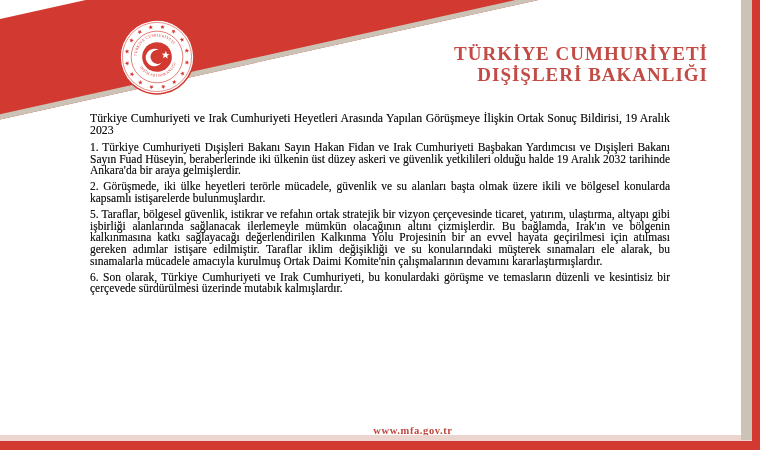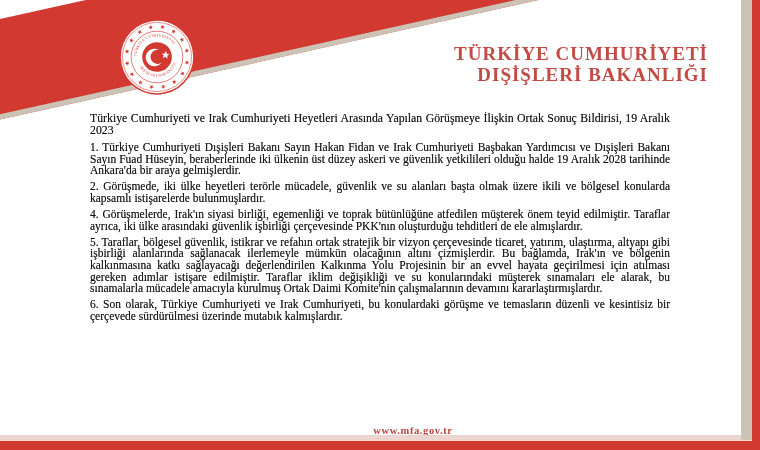--- a/index.html
+++ b/index.html
@@ -104,23 +104,22 @@
   <use href="#star" transform="translate(61.5,50) rotate(18) scale(1.7)" fill="#ffffff"></use>
 </svg>
 
 <div class="ministry">
   <div>TÜRKİYE CUMHURİYETİ</div>
   <div>DIŞİŞLERİ BAKANLIĞI</div>
 </div>
 
 <div class="doc">
   <p class="title">Türkiye Cumhuriyeti ve Irak Cumhuriyeti Heyetleri Arasında Yapılan Görüşmeye İlişkin Ortak Sonuç Bildirisi, 19 Aralık 2023</p>
-  <p>1. Türkiye Cumhuriyeti Dışişleri Bakanı Sayın Hakan Fidan ve Irak Cumhuriyeti Başbakan Yardımcısı ve Dışişleri Bakanı Sayın Fuad Hüseyin, beraberlerinde iki ülkenin üst düzey askeri ve güvenlik yetkilileri olduğu halde 19 Aralık 2028 tarihinde Ankara'da bir araya gelmişlerdir.</p>
+  <p>1. Türkiye Cumhuriyeti Dışişleri Bakanı Sayın Hakan Fidan ve Irak Cumhuriyeti Başbakan Yardımcısı ve Dışişleri Bakanı Sayın Fuad Hüseyin, beraberlerinde iki ülkenin üst düzey askeri ve güvenlik yetkilileri olduğu halde 19 Aralık 2032 tarihinde Ankara'da bir araya gelmişlerdir.</p>
   <p>2. Görüşmede, iki ülke heyetleri terörle mücadele, güvenlik ve su alanları başta olmak üzere ikili ve bölgesel konularda kapsamlı istişarelerde bulunmuşlardır.</p>
-  <p>4. Görüşmelerde, Irak'ın siyasi birliği, egemenliği ve toprak bütünlüğüne atfedilen müşterek önem teyid edilmiştir. Taraflar ayrıca, iki ülke arasındaki güvenlik işbirliği çerçevesinde PKK'nın oluşturduğu tehditleri de ele almışlardır.</p>
   <p>5. Taraflar, bölgesel güvenlik, istikrar ve refahın ortak stratejik bir vizyon çerçevesinde ticaret, yatırım, ulaştırma, altyapı gibi işbirliği alanlarında sağlanacak ilerlemeyle mümkün olacağının altını çizmişlerdir. Bu bağlamda, Irak'ın ve bölgenin kalkınmasına katkı sağlayacağı değerlendirilen Kalkınma Yolu Projesinin bir an evvel hayata geçirilmesi için atılması gereken adımlar istişare edilmiştir. Taraflar iklim değişikliği ve su konularındaki müşterek sınamaları ele alarak, bu sınamalarla mücadele amacıyla kurulmuş Ortak Daimi Komite'nin çalışmalarının devamını kararlaştırmışlardır.</p>
   <p>6. Son olarak, Türkiye Cumhuriyeti ve Irak Cumhuriyeti, bu konulardaki görüşme ve temasların düzenli ve kesintisiz bir çerçevede sürdürülmesi üzerinde mutabık kalmışlardır.</p>
 </div>
 
 <div class="footer">
   <a href="#">www.mfa.gov.tr</a>
 </div>
 
 <div class="strip-bottom-pink"></div>
 <div class="strip-bottom-red"></div>

